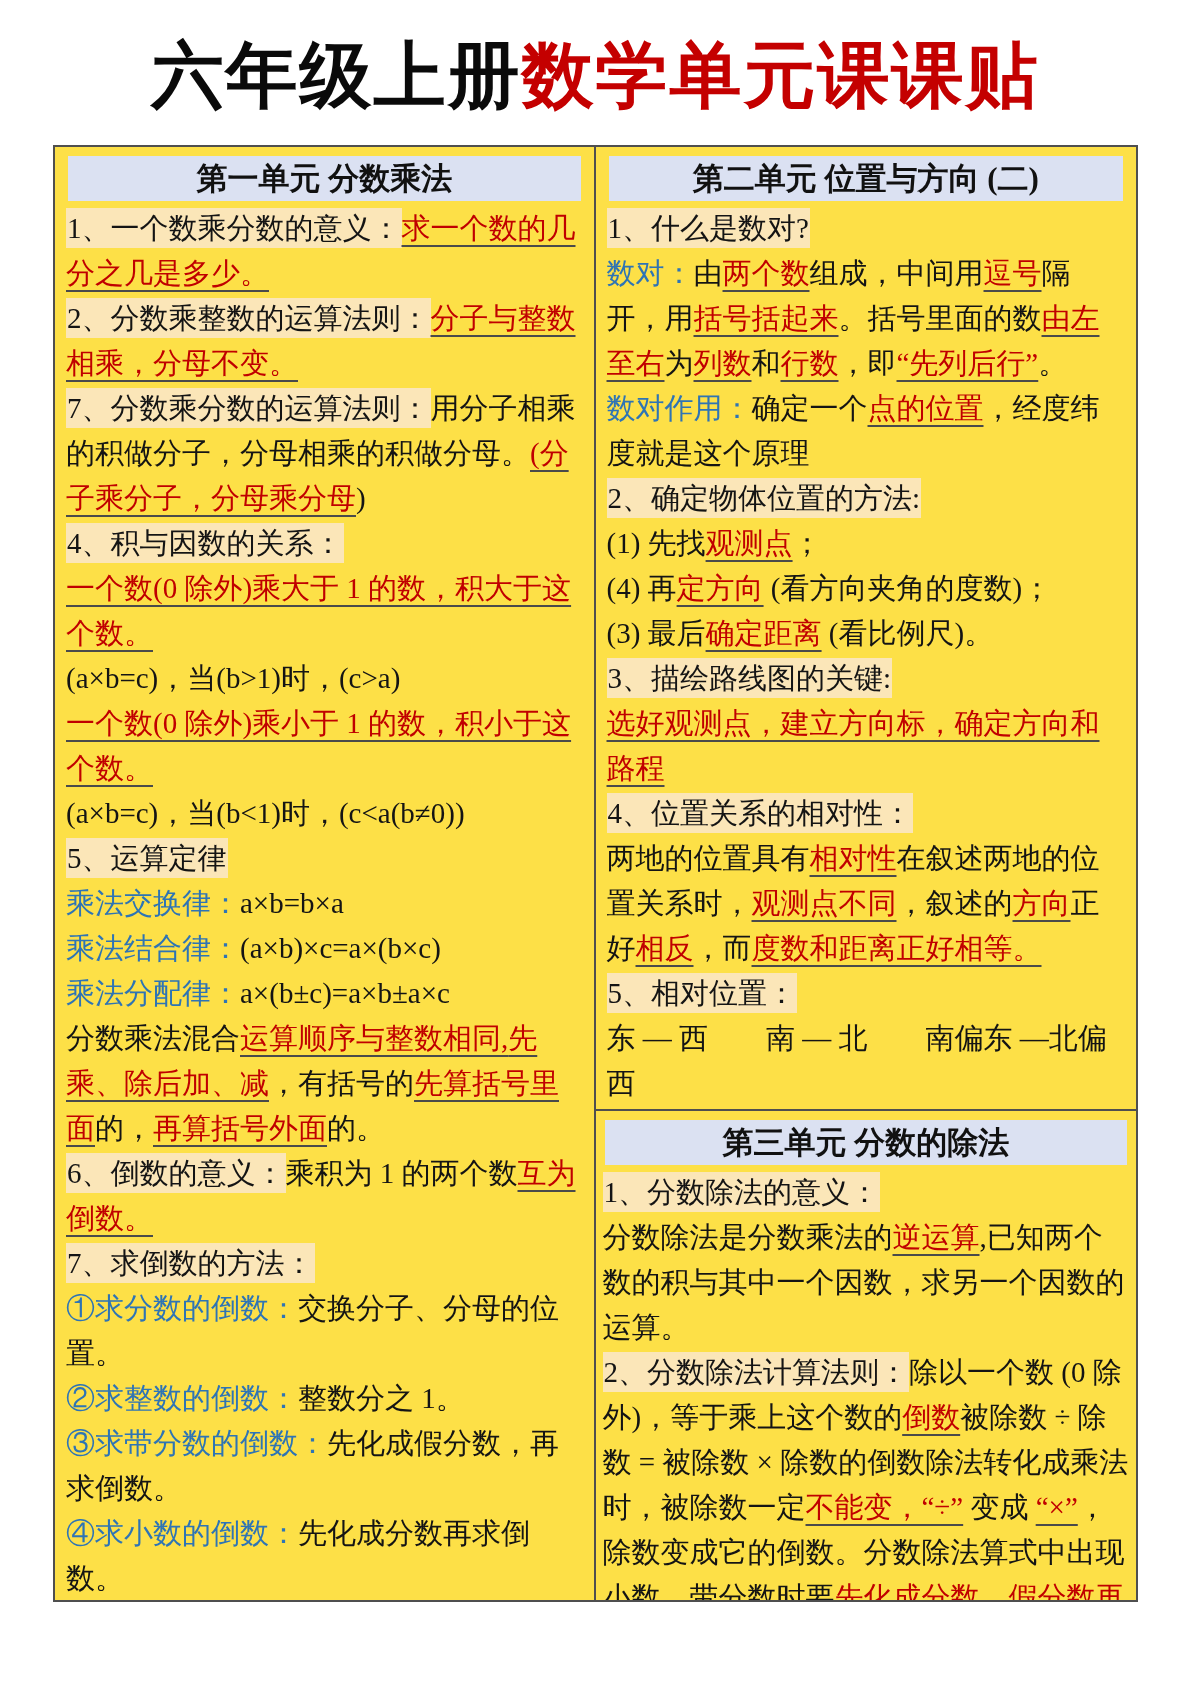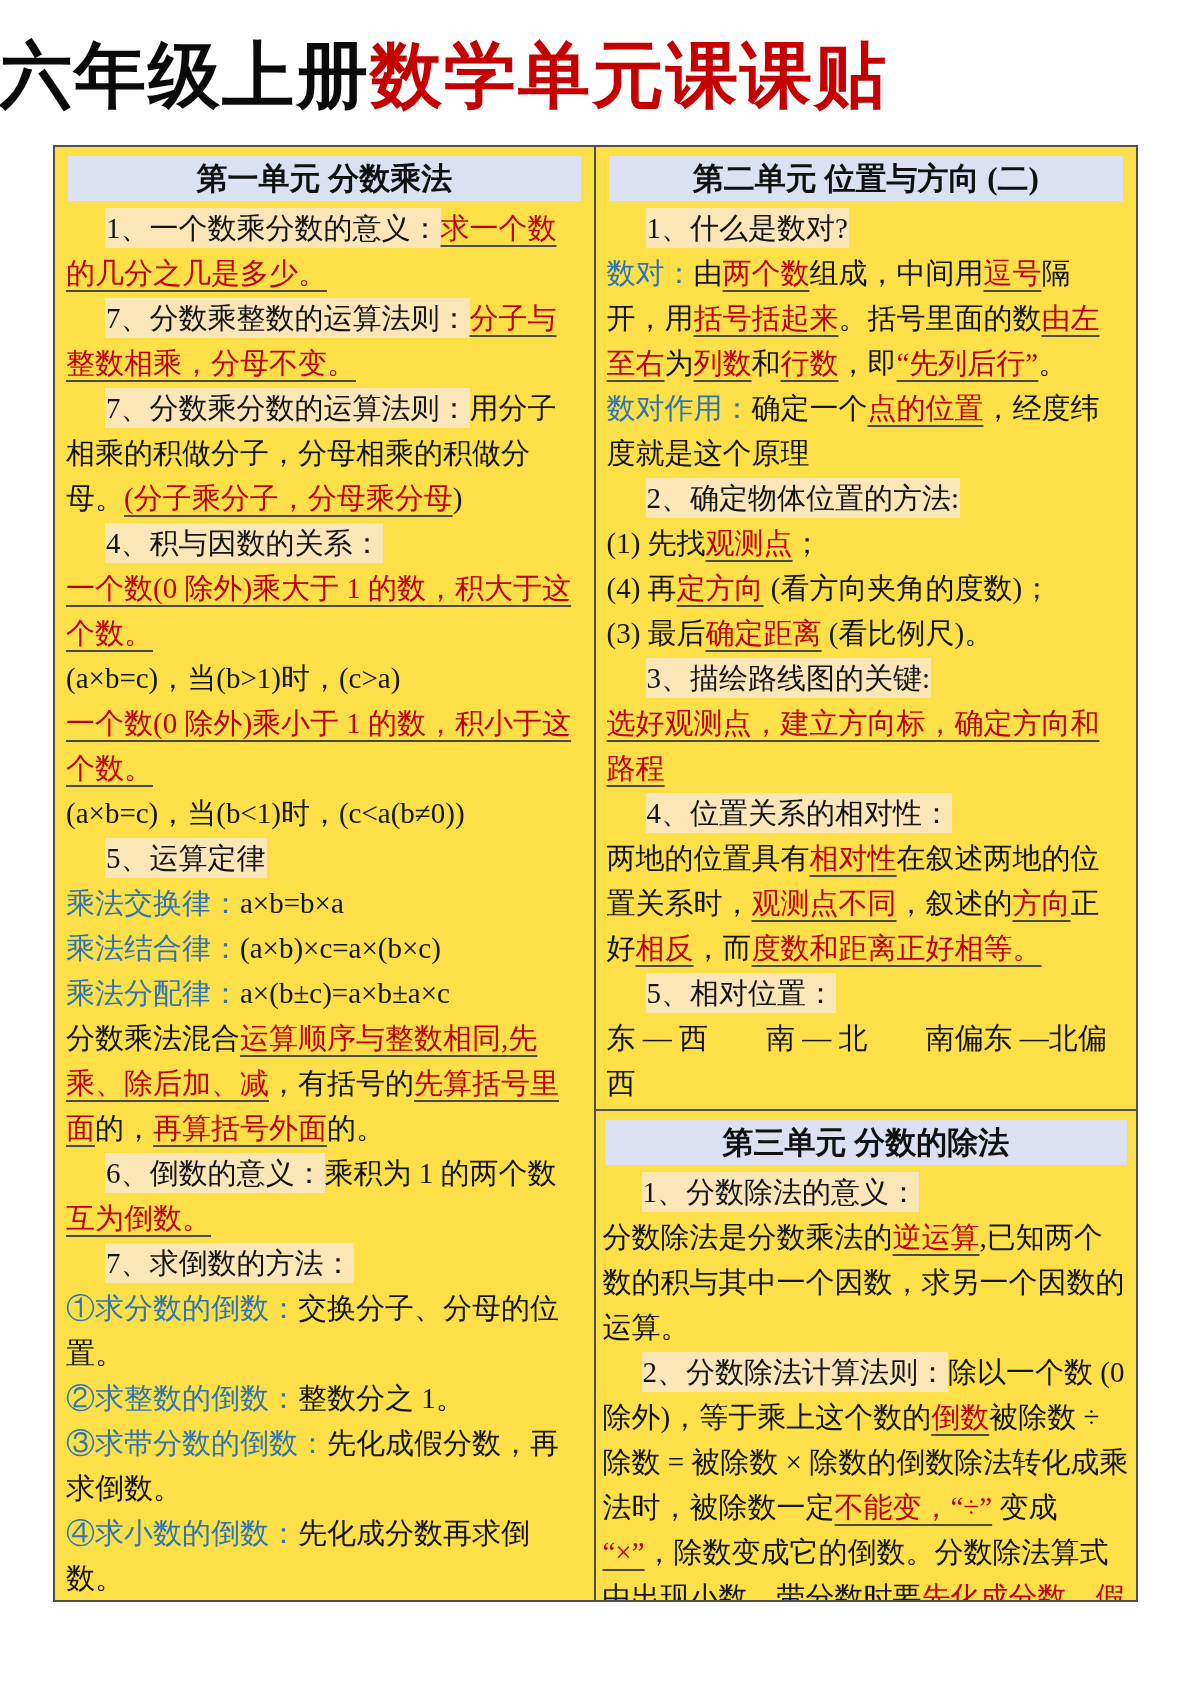--- a/index.html
+++ b/index.html
@@ -17,20 +17,21 @@
   body{
     height:1684px;
     position:relative;
     font-family:"Liberation Serif","DejaVu Serif",serif;
     color:var(--ink);
     overflow:hidden;
   }
   .title{
     position:absolute;
     top:28px;left:0;width:100%;
+    text-align:center;
     font-size:72px;
     font-weight:900;
     letter-spacing:2px;
     white-space:nowrap;
   }
   .title .t-black{color:#0a0a0a;}
   .title .t-red{color:var(--title_red);}
   .board{
     position:absolute;
     left:53px;top:145px;
@@ -65,21 +66,20 @@
     line-height:45px;
     text-align:left;
     word-break:break-all;
   }
   .run-k{color:var(--ink);}
   .run-hl{
     background:var(--highlight);
     padding:4px 1px;
     -webkit-box-decoration-break:clone;
     box-decoration-break:clone;
-    margin-left:39px;
   }
   .run-r{
     color:var(--red);
     text-decoration:underline;
     text-decoration-color:var(--underline);
     text-decoration-thickness:2px;
     text-underline-offset:7px;
   }
   .run-b{color:var(--blue);}
 </style>
@@ -88,21 +88,21 @@
 
 <div class="page">
 
   <h1 class="title"><span class="t-black">六年级上册</span><span class="t-red">数学单元课课贴</span></h1>
 
   <div class="board">
     <div class="column left">
         <section>
           <div class="unit-header">第一单元 分数乘法</div>
           <p class="para"><span class="run-hl">1、一个数乘分数的意义：</span><span class="run-r">求一个数的几分之几是多少。</span></p>
-          <p class="para"><span class="run-hl">7、分数乘整数的运算法则：</span><span class="run-r">分子与整数相乘，分母不变。</span></p>
+          <p class="para"><span class="run-hl">2、分数乘整数的运算法则：</span><span class="run-r">分子与整数相乘，分母不变。</span></p>
           <p class="para"><span class="run-hl">7、分数乘分数的运算法则：</span><span class="run-k">用分子相乘的积做分子，分母相乘的积做分母。</span><span class="run-r">(分子乘分子，分母乘分母</span><span class="run-k">)</span></p>
           <p class="para"><span class="run-hl">4、积与因数的关系：</span></p>
           <p class="para"><span class="run-r">一个数(0 除外)乘大于 1 的数，积大于这个数。</span></p>
           <p class="para"><span class="run-k">(a×b=c)，当(b&gt;1)时，(c&gt;a)</span></p>
           <p class="para"><span class="run-r">一个数(0 除外)乘小于 1 的数，积小于这个数。</span></p>
           <p class="para"><span class="run-k">(a×b=c)，当(b&lt;1)时，(c&lt;a(b≠0))</span></p>
           <p class="para"><span class="run-hl">5、运算定律</span></p>
           <p class="para"><span class="run-b">乘法交换律：</span><span class="run-k">a×b=b×a</span></p>
           <p class="para"><span class="run-b">乘法结合律：</span><span class="run-k">(a×b)×c=a×(b×c)</span></p>
           <p class="para"><span class="run-b">乘法分配律：</span><span class="run-k">a×(b±c)=a×b±a×c</span></p>

